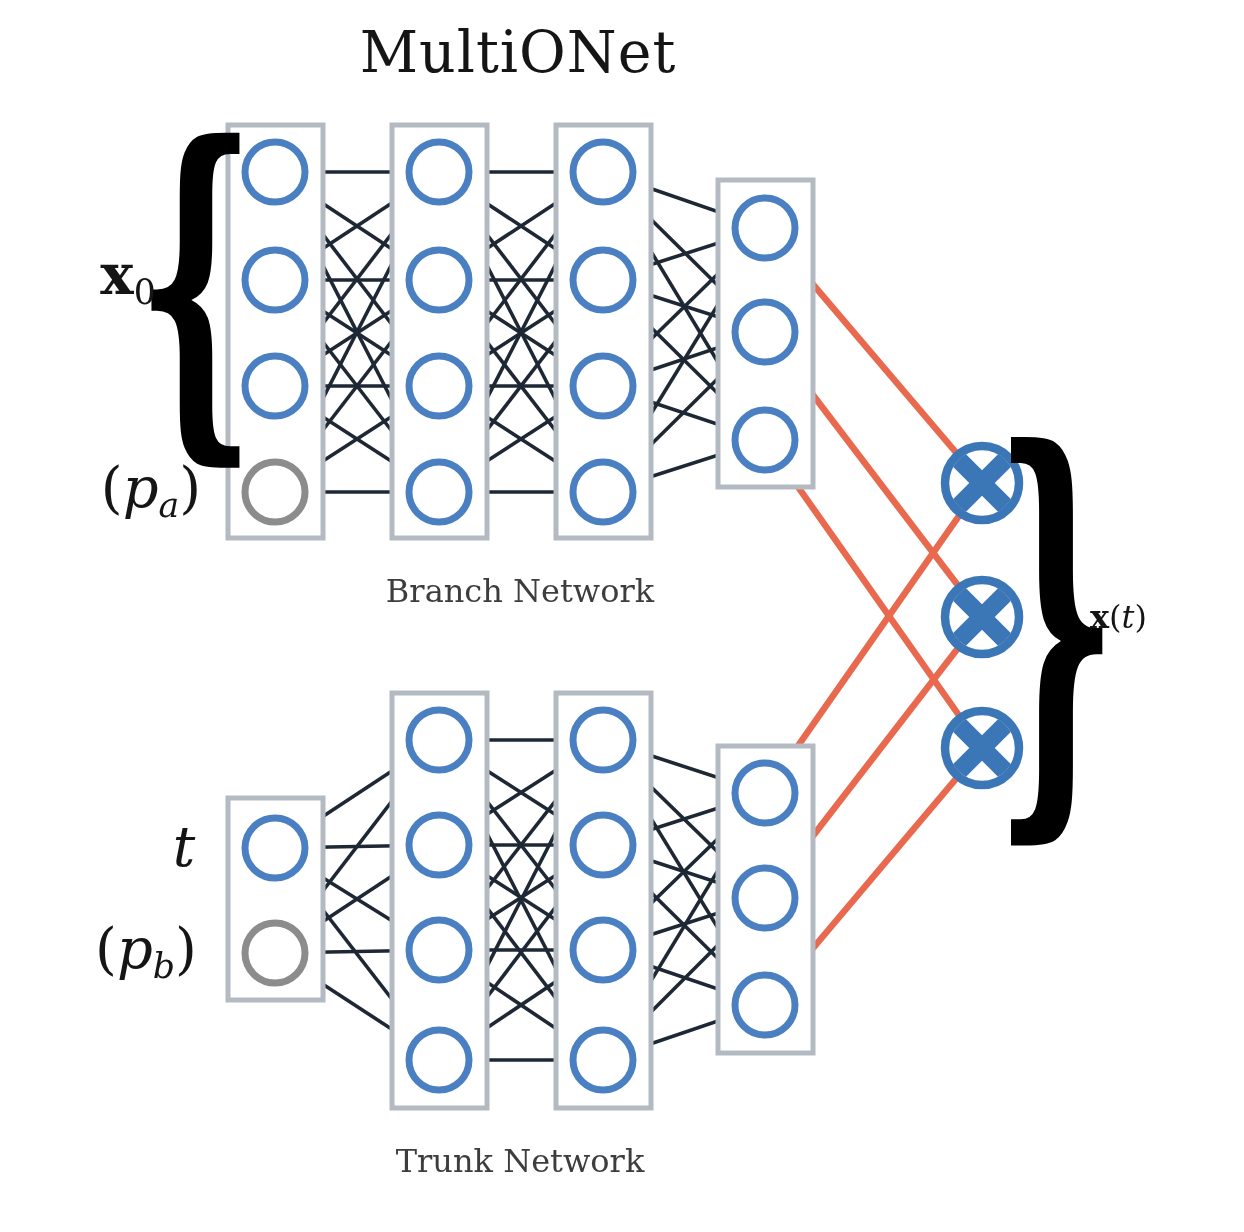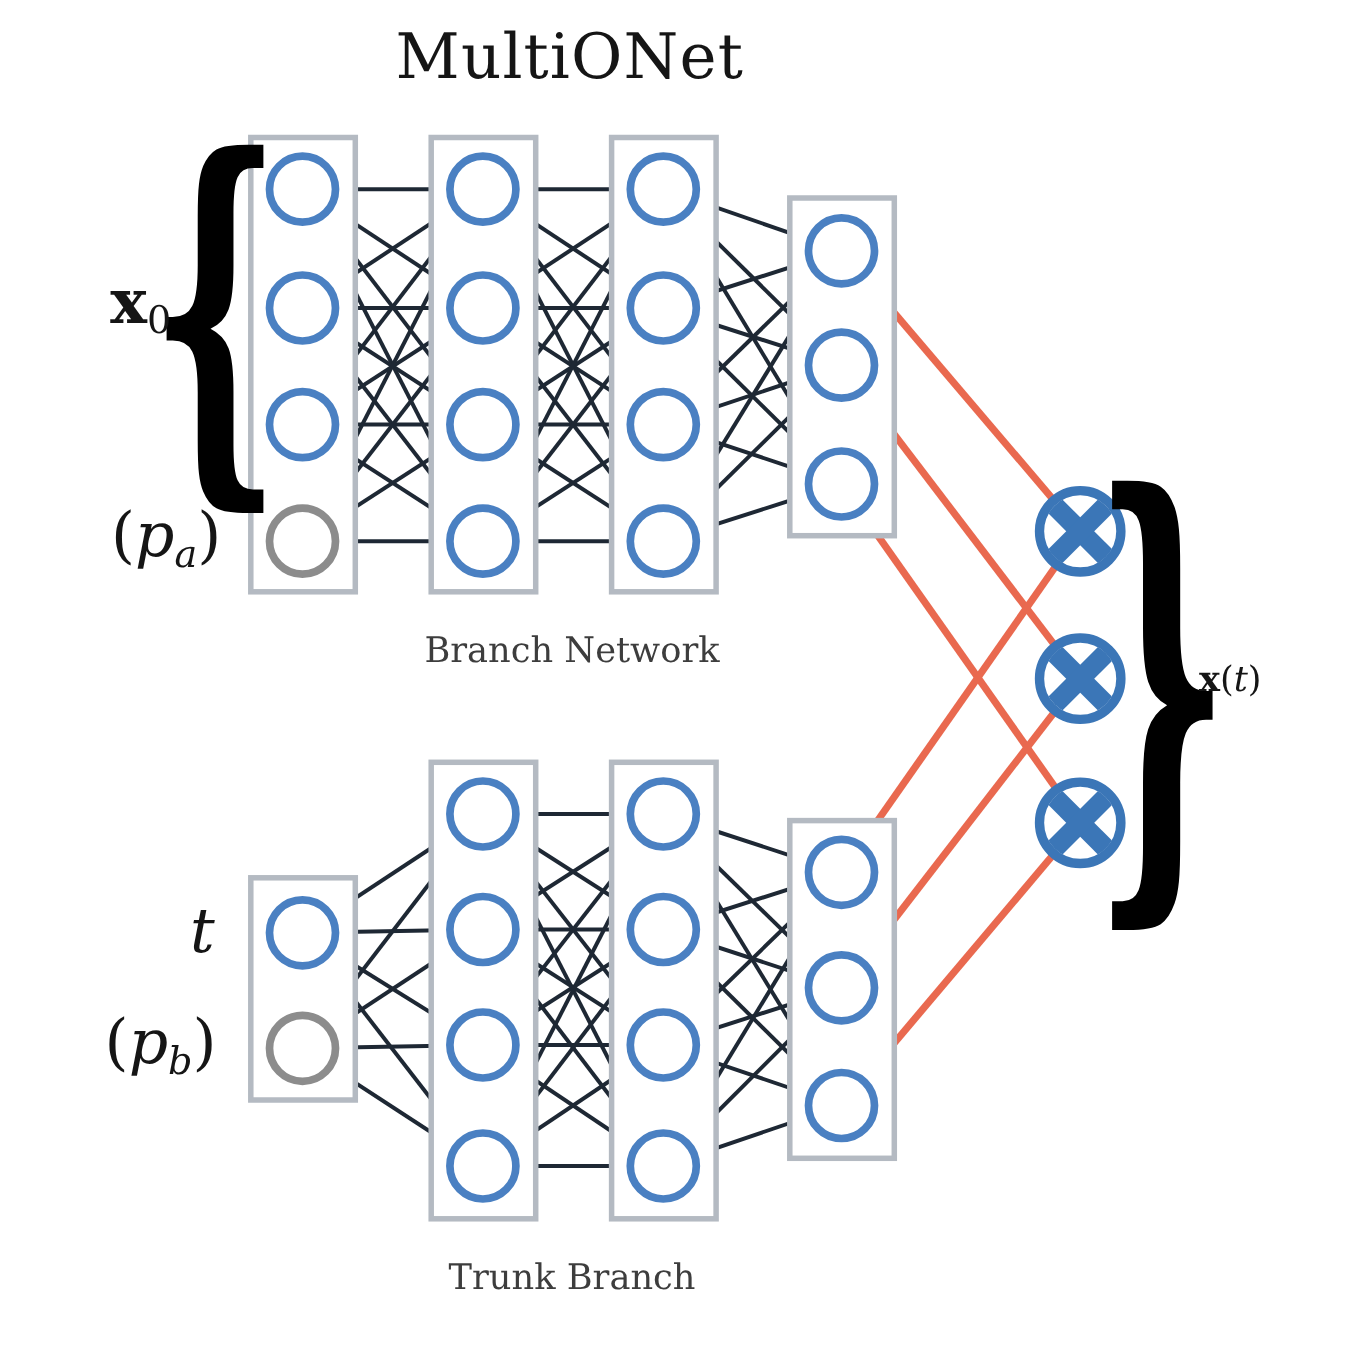--- a/index.html
+++ b/index.html
@@ -199,19 +199,19 @@
   </div>
 
   <div class="lbl caption" style="left:520px;top:591px;">Branch Network</div>
 
   <div class="lbl math it" style="left:184px;top:847px;">t</div>
 
   <div class="lbl math" style="left:146px;top:952px;">
     <span>(</span><span class="it">p</span><span class="sub it">b</span><span>)</span>
   </div>
 
-  <div class="lbl caption" style="left:520px;top:1161px;">Trunk Branch</div>
+  <div class="lbl caption" style="left:520px;top:1161px;">Trunk Network</div>
 
   <div class="lbl lbl-left math-big" style="left:1090px;top:617px;">
     <span class="b">x</span><span>(</span><span class="it">t</span><span>)</span>
   </div>
 
 </div>
 
 </body></html>

